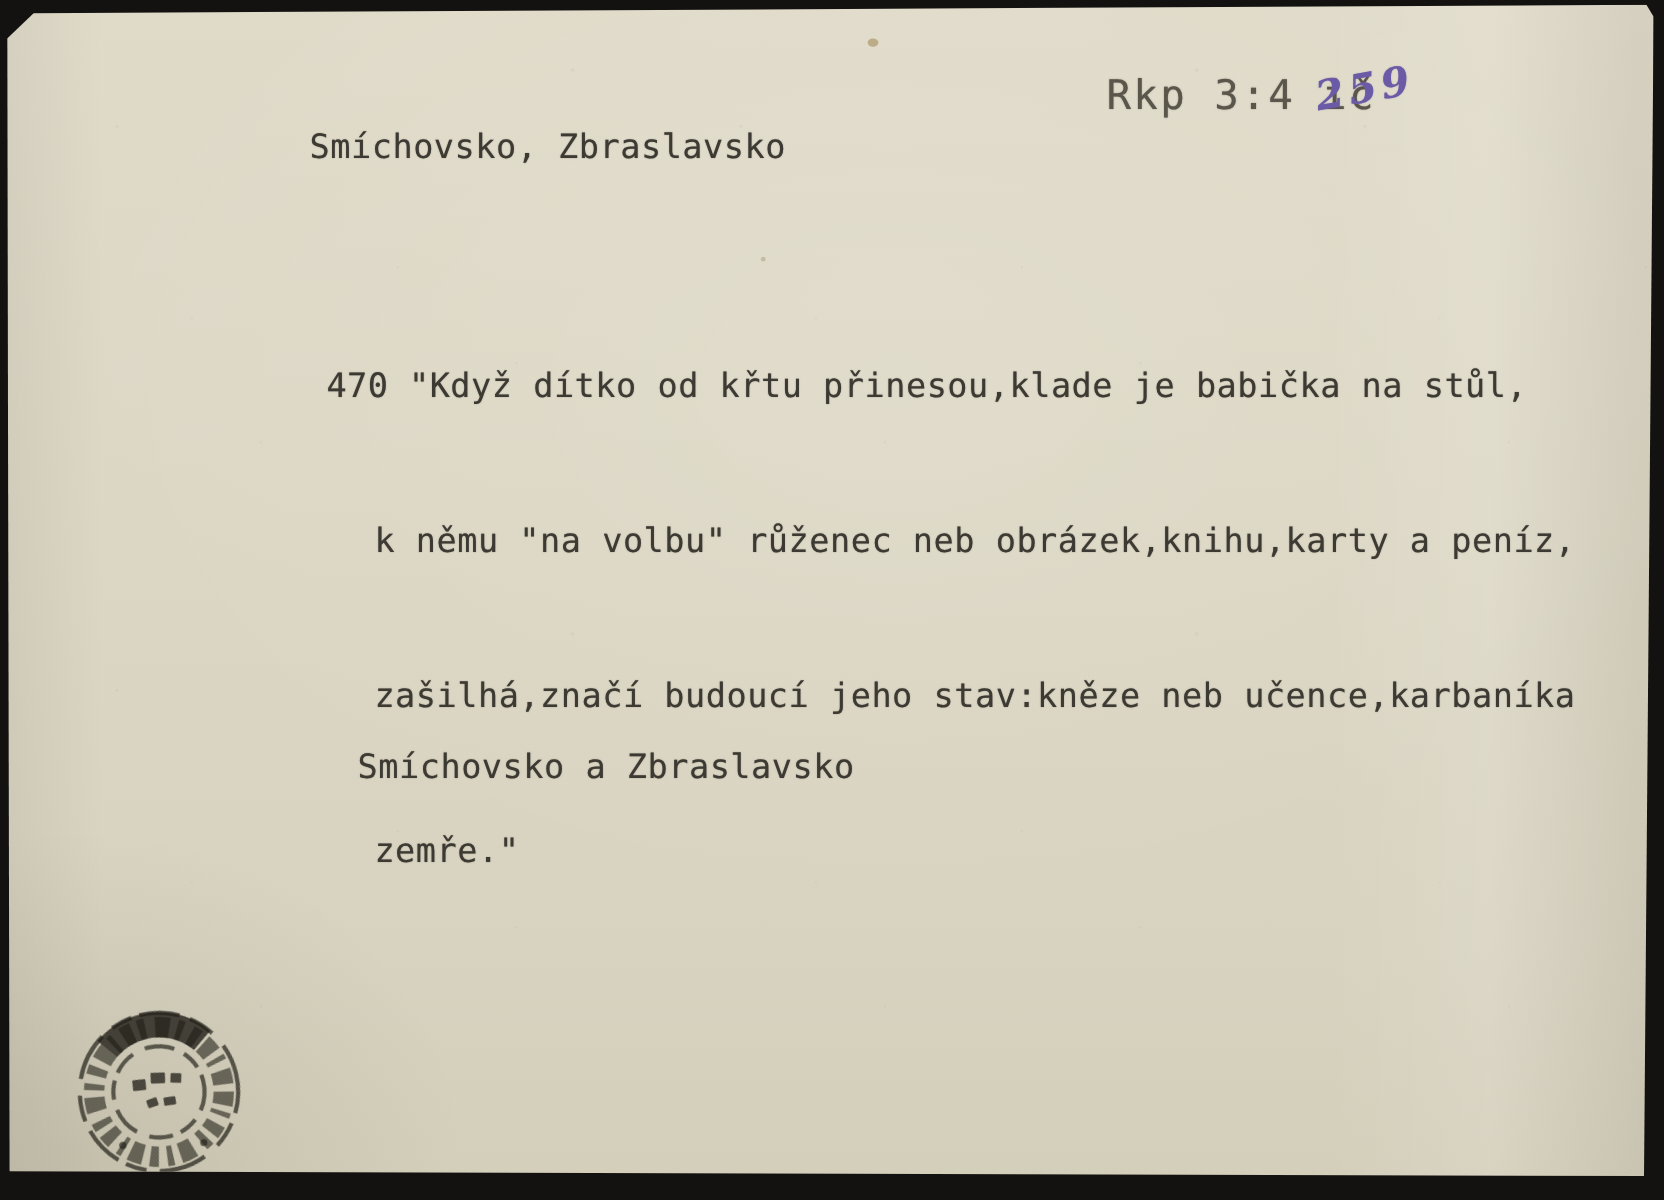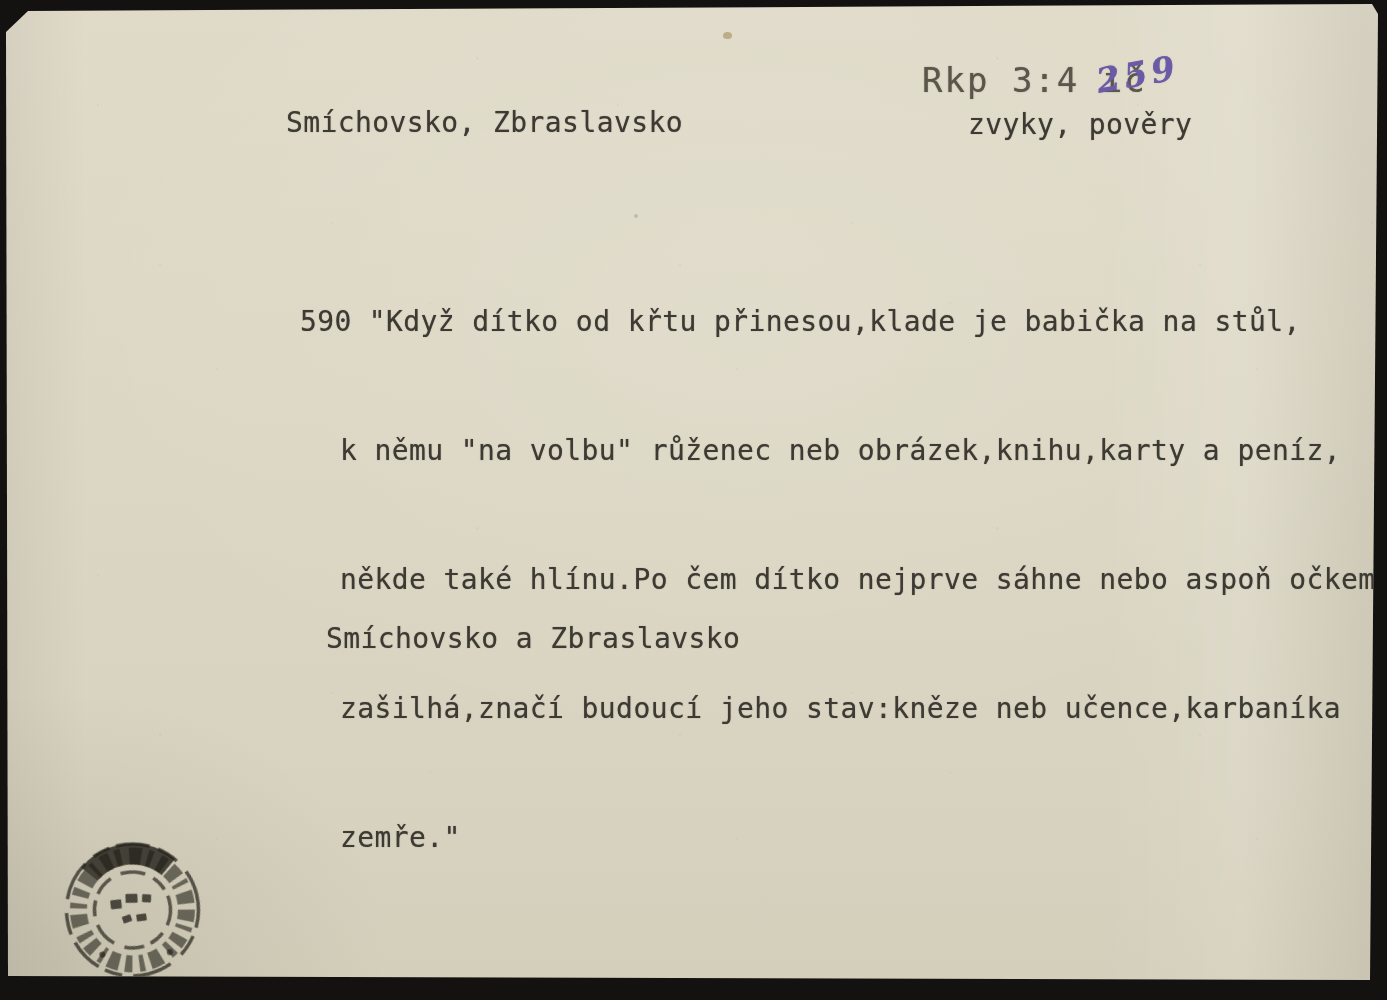--- a/index.html
+++ b/index.html
@@ -28,21 +28,21 @@
       radial-gradient(2px 2px at 41% 78%, rgba(120,110,85,.15) 0 50%, transparent 55%),
       radial-gradient(2px 2px at 82% 64%, rgba(120,110,85,.14) 0 50%, transparent 55%),
       radial-gradient(3px 3px at 91% 12%, rgba(120,110,85,.12) 0 50%, transparent 55%),
       radial-gradient(2px 2px at 30% 56%, rgba(120,110,85,.12) 0 50%, transparent 55%);
     background-size:520px 470px;
   }
   .speck{position:absolute;border-radius:50%;}
   
   .type{
     position:absolute;color:#3c3a33;font-size:28px;letter-spacing:.4px;
-    white-space:pre;text-shadow:0 0 1px rgba(52,50,42,.55);margin-left:28px;
+    white-space:pre;text-shadow:0 0 1px rgba(52,50,42,.55);
   }
   .para{position:absolute;left:268px;top:212px;line-height:43px;}
   .para .line{white-space:pre;}
   .para .cont{margin-left:40px;}
   .para .first .txt{margin-left:17px;}
   
   .refstamp{
     position:absolute;left:898px;top:58px;font-size:34px;letter-spacing:2px;
     color:#5b564c;filter:blur(.35px);text-shadow:0 0 1.2px rgba(80,75,65,.6);
     white-space:pre;
@@ -64,26 +64,24 @@
 <div class="stage">
   <div class="card">
     <div class="grain"></div>
     <div class="speck" style="left:719px;top:30px;width:9px;height:7px;background:#b3a075;opacity:.8;"></div>
     <div class="speck" style="left:630px;top:212px;width:4px;height:4px;background:#a79c7e;opacity:.5;"></div>
 
     <div class="refstamp">Rkp 3:4 ič</div>
     <div class="handnum">259</div>
 
     <div class="type" style="left:254px;top:104px;">Smíchovsko, Zbraslavsko</div>
-    <div class="type" style="left:936px;top:106px;">zvyky, pověry</div>
 
     <div class="para type">
-      <div class="line first"><span>590</span><span class="txt">"Když dítko od křtu přinesou,klade je babička na stůl,</span></div>
+      <div class="line first"><span>470</span><span class="txt">"Když dítko od křtu přinesou,klade je babička na stůl,</span></div>
       <div class="line cont">k němu "na volbu" růženec neb obrázek,knihu,karty a peníz,</div>
-      <div class="line cont">někde také hlínu.Po čem dítko nejprve sáhne nebo aspoň očkem</div>
       <div class="line cont">zašilhá,značí budoucí jeho stav:kněze neb učence,karbaníka</div>
       <div class="line cont">zemře."</div>
     </div>
 
     <div class="type" style="left:294px;top:620px;">Smíchovsko a Zbraslavsko</div>
 
     <svg class="inkstamp" viewBox="0 0 156 156">
 
       <circle cx="78" cy="80" r="66" fill="none" stroke="#2b2921" stroke-width="3.5" stroke-dasharray="34 9 22 14 40 11 18 7" opacity=".75"></circle>
 

